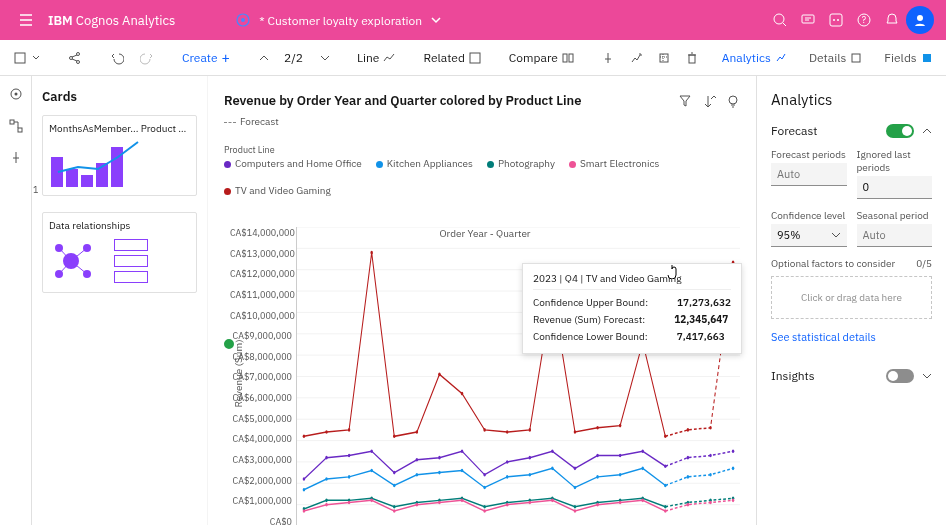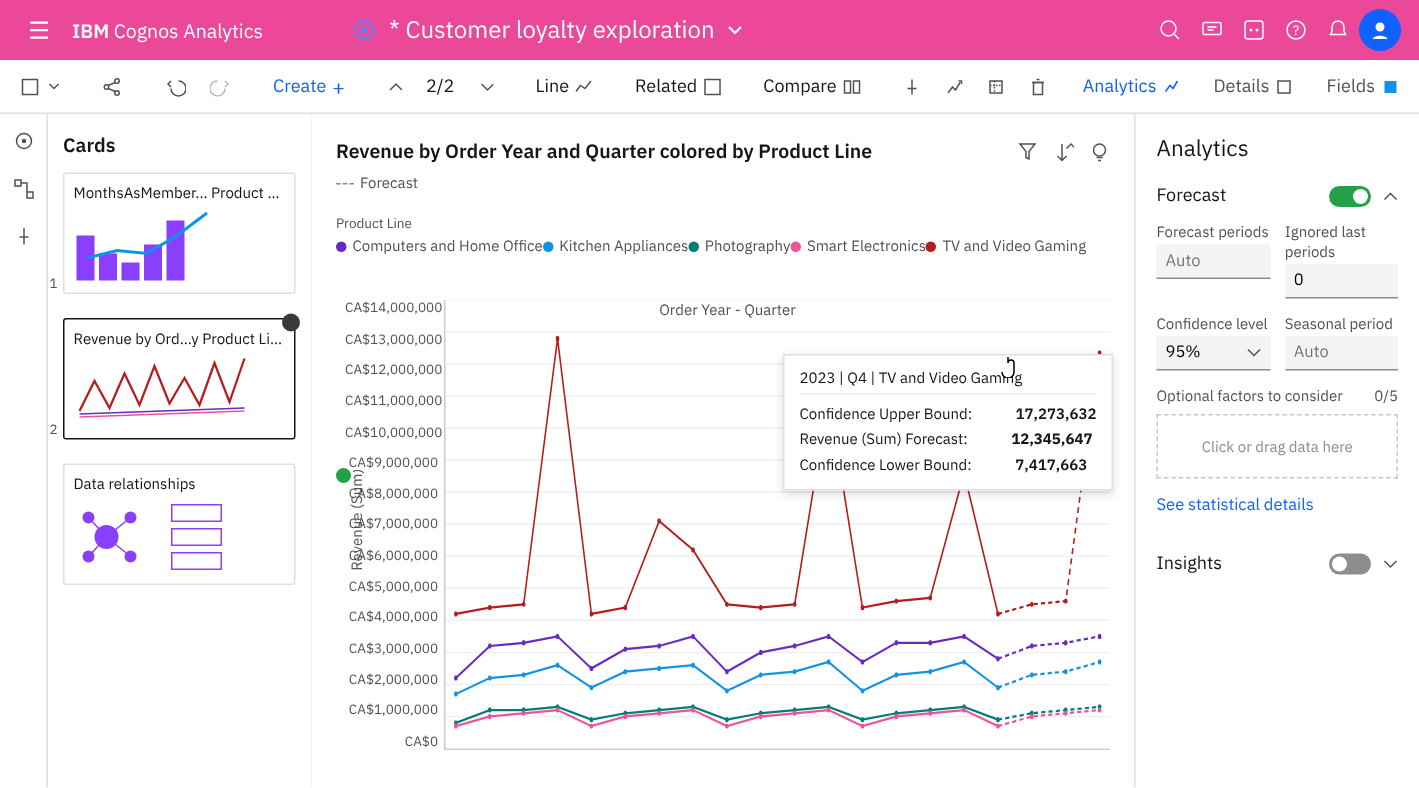--- a/index.html
+++ b/index.html
@@ -75,21 +75,21 @@
   </div>
   <div class="brand">
     <b>IBM</b>
     <span>Cognos Analytics</span>
   </div>
   <div class="title-wrap">
     <svg class="ai-icon" viewBox="0 0 16 16">
         <circle cx="8" cy="8" r="6" fill="none" stroke="#4589ff" stroke-width="1.2"></circle>
         <circle cx="8" cy="8" r="2" fill="#4589ff"></circle>
       </svg>
-    <span style="font-size:16px;">* Customer loyalty exploration</span>
+    <span style="font-size:12px;">* Customer loyalty exploration</span>
     <svg width="12" height="12" viewBox="0 0 12 12">
         <path d="M2 4l4 4 4-4" stroke="#fff" fill="none" stroke-width="1.5"></path>
       </svg>
   </div>
   <div class="spacer"></div>
   <div class="tool">
       <svg width="16" height="16" viewBox="0 0 16 16">
         <circle cx="7" cy="7" r="5" stroke="#fff" fill="none"></circle>
         <path d="M11 11l3 3" stroke="#fff"></path>
       </svg>
@@ -275,32 +275,20 @@
         <div style="width:12px;height:18px;background:#8a3ffc"></div>
         <div style="width:12px;height:12px;background:#8a3ffc"></div>
         <div style="width:12px;height:24px;background:#8a3ffc"></div>
         <div style="width:12px;height:40px;background:#8a3ffc"></div>
         <svg style="position:absolute;left:10px;bottom:8px" width="100" height="50">
             <path d="M5 35 L25 30 L45 32 L65 20 L85 5" stroke="#1192e8" fill="none" stroke-width="2"></path>
           </svg>
       </div>
       <span class="card-num">1</span>
     </div>
-    <div class="card selected">
-      <div class="card-title">Revenue by Ord...y Product Line</div>
-      <div class="badge"></div>
-      <div class="card-thumb">
-        <svg width="120" height="50">
-            <path d="M2 40 L12 20 L22 38 L32 15 L42 36 L52 10 L62 35 L72 18 L82 36 L92 8 L102 34 L112 5" stroke="#b71c1c" fill="none" stroke-width="1.5"></path>
-            <path d="M2 44 L112 40" stroke="#ee5396" fill="none"></path>
-            <path d="M2 42 L112 38" stroke="#6929c4" fill="none"></path>
-          </svg>
-      </div>
-      <span class="card-num">2</span>
-    </div>
     <div class="card">
       <div class="card-title">Data relationships</div>
       <div class="card-thumb" style="align-items:center;">
         <svg width="60" height="50">
             <circle cx="20" cy="25" r="8" fill="#8a3ffc"></circle>
             <circle cx="8" cy="12" r="4" fill="#8a3ffc"></circle>
             <circle cx="8" cy="38" r="4" fill="#8a3ffc"></circle>
             <circle cx="36" cy="12" r="4" fill="#8a3ffc"></circle>
             <circle cx="36" cy="38" r="4" fill="#8a3ffc"></circle>
             <path d="M20 25L8 12M20 25L8 38M20 25L36 12M20 25L36 38" stroke="#8a3ffc"></path>
@@ -329,21 +317,21 @@
             <path d="M5 11h4M6 13h2" stroke="#525252"></path>
           </svg>
       </div>
     </div>
     <div class="legend">
       <div class="grp">
           <div><span style="display:inline-block;width:12px;border-top:1px dashed #888;vertical-align:middle;margin-right:4px;"></span><span>Forecast</span></div>
         </div>
       <div class="grp">
         <div style="font-size:9px;color:#525252;">Product Line</div>
-        <div id="legend-items" style="display:flex;flex-wrap:wrap;">
+        <div id="legend-items" style="display:flex;gap:14px;flex-wrap:wrap;">
             <div><span class="dot" style="background:#6929c4"></span>Computers and Home Office</div>
             <div><span class="dot" style="background:#1192e8"></span>Kitchen Appliances</div>
             <div><span class="dot" style="background:#007d79"></span>Photography</div>
             <div><span class="dot" style="background:#ee5396"></span>Smart Electronics</div>
             <div><span class="dot" style="background:#b71c1c"></span>TV and Video Gaming</div>
           </div>
       </div>
     </div>
 
     <div class="chartbox">

